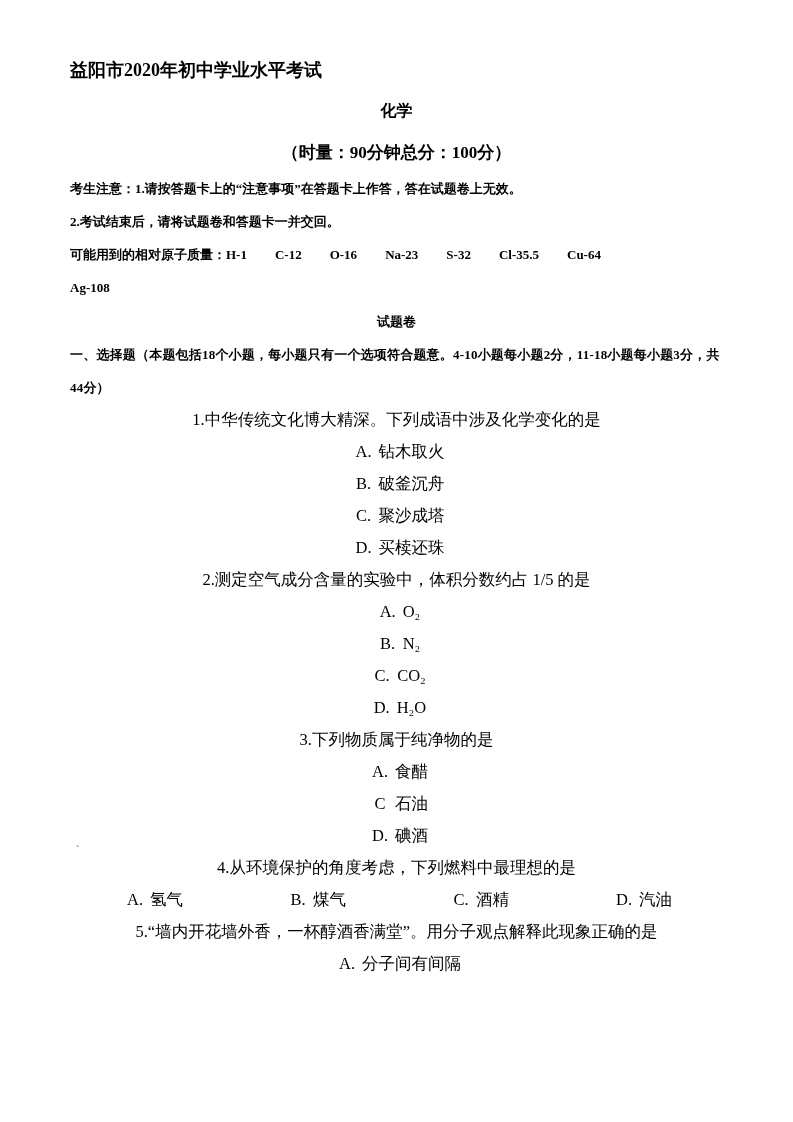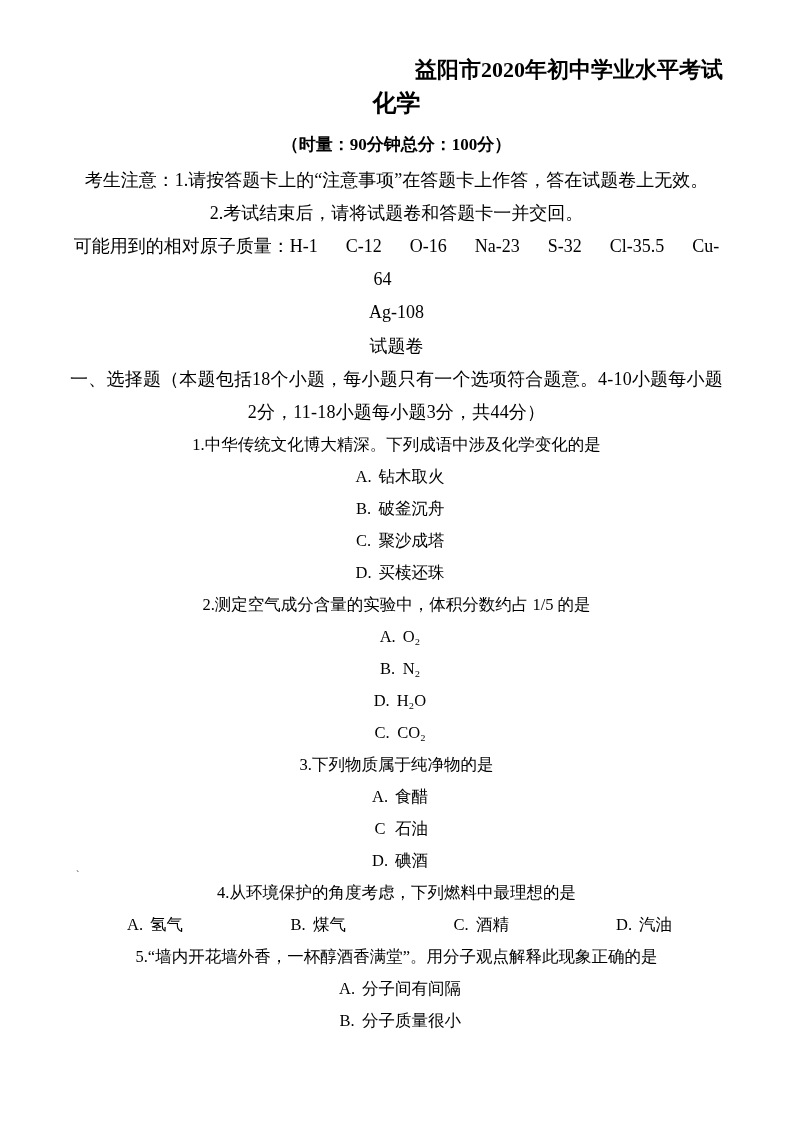--- a/index.html
+++ b/index.html
@@ -2,24 +2,24 @@
 <html><head>
 <meta charset="utf-8">
 <style>
   html,body{margin:0;padding:0;background:#888;}
   .page{
     width:793px;height:1122px;margin:0 auto;background:#ffffff;color:#000;
     box-sizing:border-box;padding:56px 70px 0 70px;overflow:hidden;
     font-family:"Liberation Serif","DejaVu Serif",serif;
   }
   .center{text-align:center;}
-  h1.exam-title{font-size:22px;font-weight:700;text-align:right;margin:0 0 6px 0;line-height:28px;}
-  h2.exam-subject{font-size:24px;font-weight:700;text-align:center;margin:0 0 14px 0;line-height:26px;}
+  h1.exam-title{font-size:18px;font-weight:700;text-align:left;margin:0 0 14px 0;line-height:28px;}
+  h2.exam-subject{font-size:16px;font-weight:700;text-align:center;margin:0 0 14px 0;line-height:26px;}
   p{margin:0;}
-  .b-line{font-size:18px;font-weight:400;line-height:33px;text-align:center;}
+  .b-line{font-size:13px;font-weight:700;line-height:33px;}
   .time-line{font-size:17px;font-weight:700;line-height:30px;margin-bottom:4px;}
   .mass{margin-right:28px;}
   .section-title{margin-top:1px;}
   .part-heading{letter-spacing:0.2px;}
   .question{position:relative;text-align:center;}
   .q-stem,.q-option{font-size:16.5px;font-weight:400;line-height:32px;}
   .opt-label{display:inline-block;min-width:30px;}
   .inline-options{display:flex;}
   .inline-options .q-option{width:163px;}
   .stray{position:absolute;left:6px;top:121px;font-size:10px;line-height:10px;color:#333;}
@@ -48,22 +48,22 @@
     <p class="q-option"><span class="opt-label">A.</span><span>钻木取火</span></p>
     <p class="q-option"><span class="opt-label">B.</span><span>破釜沉舟</span></p>
     <p class="q-option"><span class="opt-label">C.</span><span>聚沙成塔</span></p>
     <p class="q-option"><span class="opt-label">D.</span><span>买椟还珠</span></p>
   </div>
 
   <div class="question">
     <p class="q-stem">2.测定空气成分含量的实验中，体积分数约占 1/5 的是</p>
     <p class="q-option"><span class="opt-label">A.</span><span>O₂</span></p>
     <p class="q-option"><span class="opt-label">B.</span><span>N₂</span></p>
+    <p class="q-option"><span class="opt-label">C.</span><span>CO₂</span></p>
     <p class="q-option"><span class="opt-label">D.</span><span>H₂O</span></p>
-    <p class="q-option"><span class="opt-label">C.</span><span>CO₂</span></p>
   </div>
 
   <div class="question">
     <p class="q-stem">3.下列物质属于纯净物的是</p>
     <p class="q-option"><span class="opt-label">A.</span><span>食醋</span></p>
     <p class="q-option"><span class="opt-label">C</span><span>石油</span></p>
     <span class="stray">`</span>
     <p class="q-option"><span class="opt-label">D.</span><span>碘酒</span></p>
   </div>
 
@@ -73,16 +73,15 @@
       <p class="q-option"><span class="opt-label">A.</span><span>氢气</span></p>
       <p class="q-option"><span class="opt-label">B.</span><span>煤气</span></p>
       <p class="q-option"><span class="opt-label">C.</span><span>酒精</span></p>
       <p class="q-option"><span class="opt-label">D.</span><span>汽油</span></p>
     </div>
   </div>
 
   <div class="question">
     <p class="q-stem">5.“墙内开花墙外香，一杯醇酒香满堂”。用分子观点解释此现象正确的是</p>
     <p class="q-option"><span class="opt-label">A.</span><span>分子间有间隔</span></p>
-    <p class="q-option"><span class="opt-label">B.</span><span>分子质量很小</span></p>
   </div>
 
 </div>
 
 </body></html>

